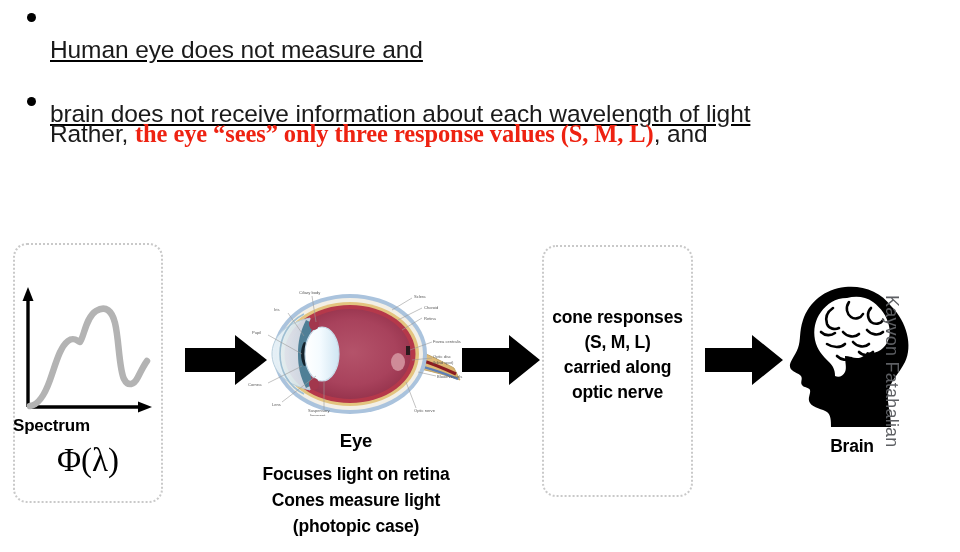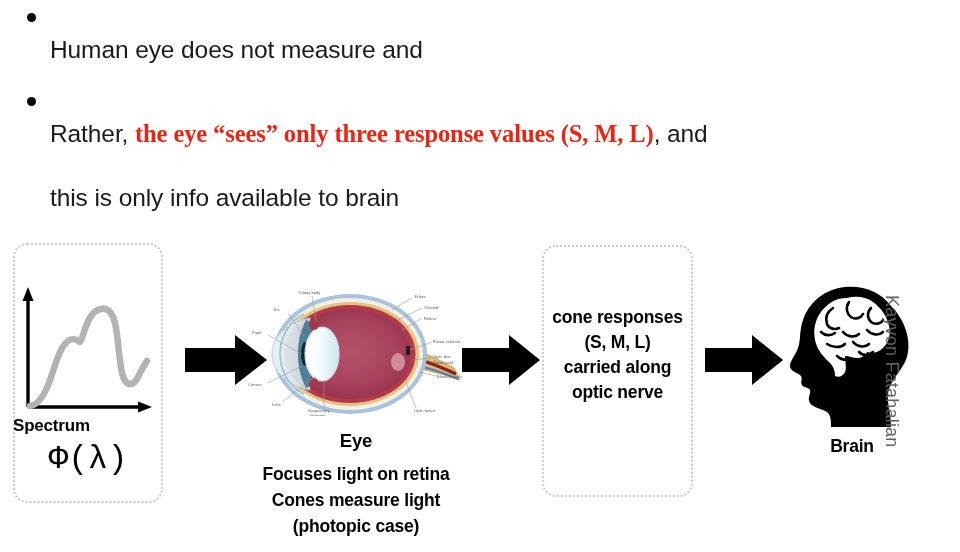--- a/index.html
+++ b/index.html
@@ -21,21 +21,21 @@
     position: absolute;
     left: 0;
     top: 0;
     width: 960px;
   }
   .bullet-row {
     position: absolute;
     display: flex;
     align-items: flex-start;
   }
-  .bullet-row.first { left: 27px; top: 2px; }
+  .bullet-row.first { left: 27px; top: 2px; text-decoration: underline; }
   .bullet-row.second { left: 27px; top: 86px; }
 
   .bullet-dot {
     width: 9px;
     height: 9px;
     border-radius: 50%;
     background: #000;
     margin-top: 11px;
     margin-right: 14px;
     flex: none;
@@ -83,21 +83,21 @@
     font-size: 17px;
     letter-spacing: -0.2px;
   }
   #spectrum-label { top: 416px; }
   #spectrum-formula {
     position: absolute;
     left: 13px;
     width: 150px;
     top: 443px;
     text-align: center;
-    font-family: Liberation Mono, monospace;
+    font-family: Liberation Serif, serif;
     font-size: 33px;
     line-height: 34px;
   }
 
   
   .arrow { position: absolute; }
   #arrow-1 { left: 185px; top: 334px; width: 82px; height: 52px; }
   #arrow-2 { left: 462px; top: 334px; width: 78px; height: 52px; }
   #arrow-3 { left: 705px; top: 334px; width: 78px; height: 52px; }
 
@@ -172,28 +172,28 @@
 </style>
 </head>
 <body>
 
 <div class="bullets">
 
   <div class="bullet-row first">
     <div class="bullet-dot"></div>
     <div class="bullet-text">
       <span class="bullet-line">Human eye does not measure and</span>
+      <span class="bullet-line">brain does not receive information about each wavelength of light</span>
     </div>
   </div>
 
   <div class="bullet-row second">
     <div class="bullet-dot"></div>
     <div class="bullet-text">
       <span class="bullet-line"><span>Rather, </span><span class="red-em">the eye “sees” only three response values (S, M, L)</span><span>, and</span></span>
-      <span class="bullet-line">this is only info available to brain</span>
     </div>
   </div>
 
 </div>
 
 <div class="diagram">
 
   <div class="dotted-box" id="spectrum-box"></div>
 
   <svg class="spectrum-plot" viewBox="0 0 135 128">

